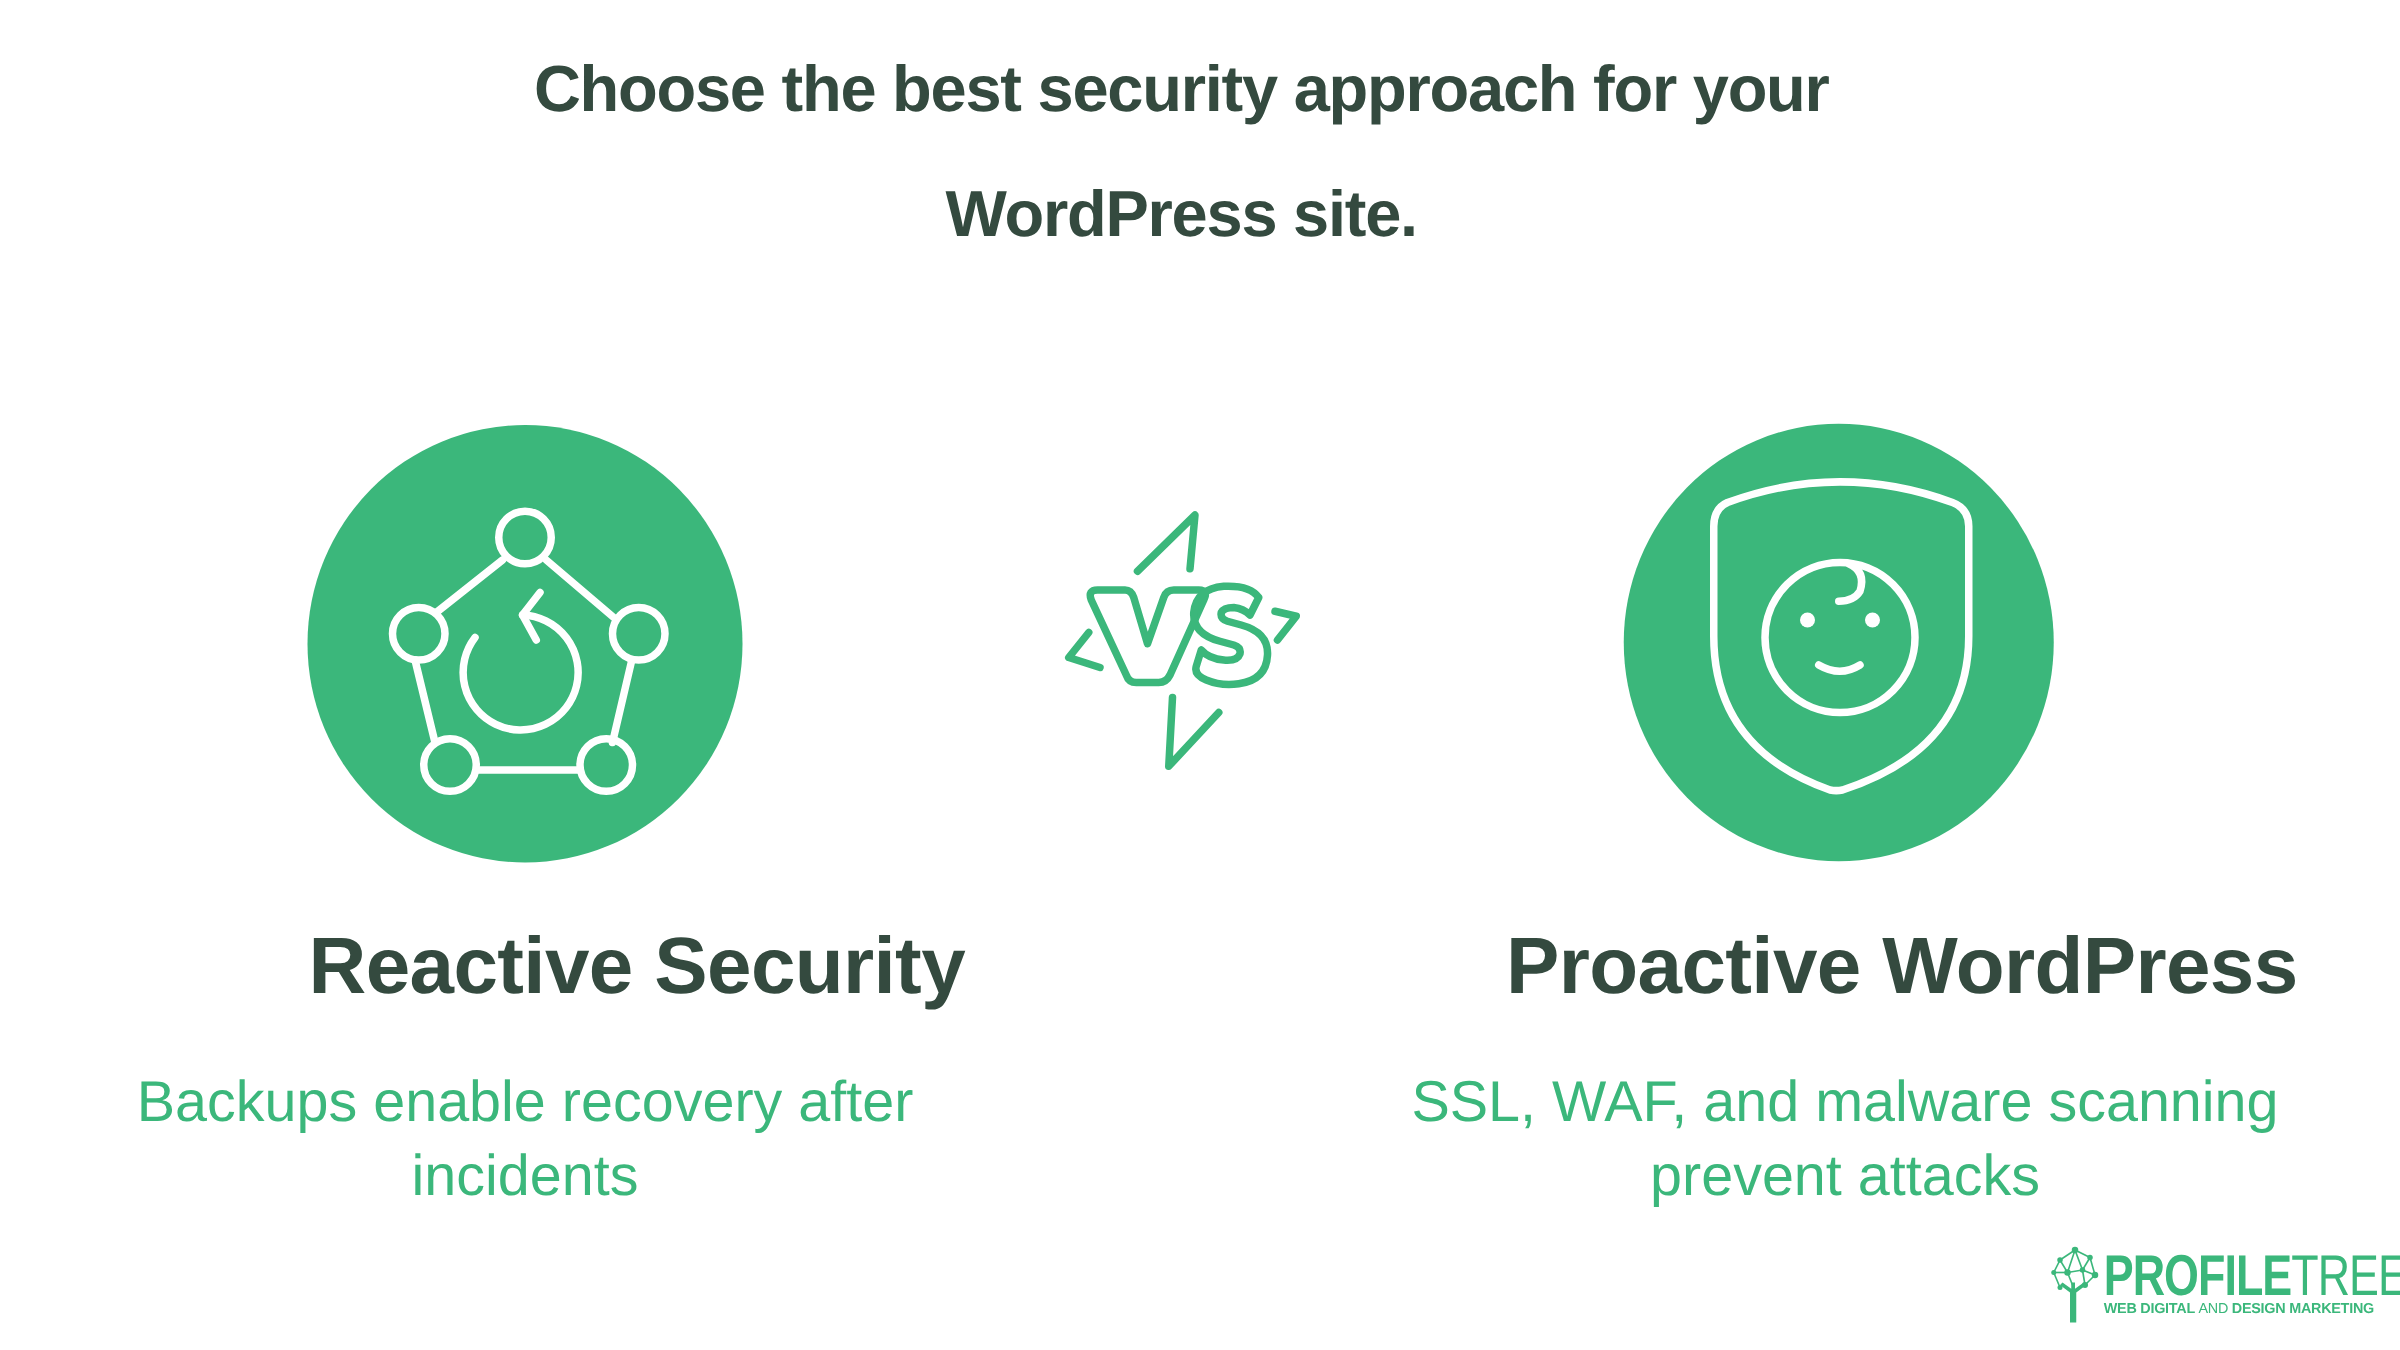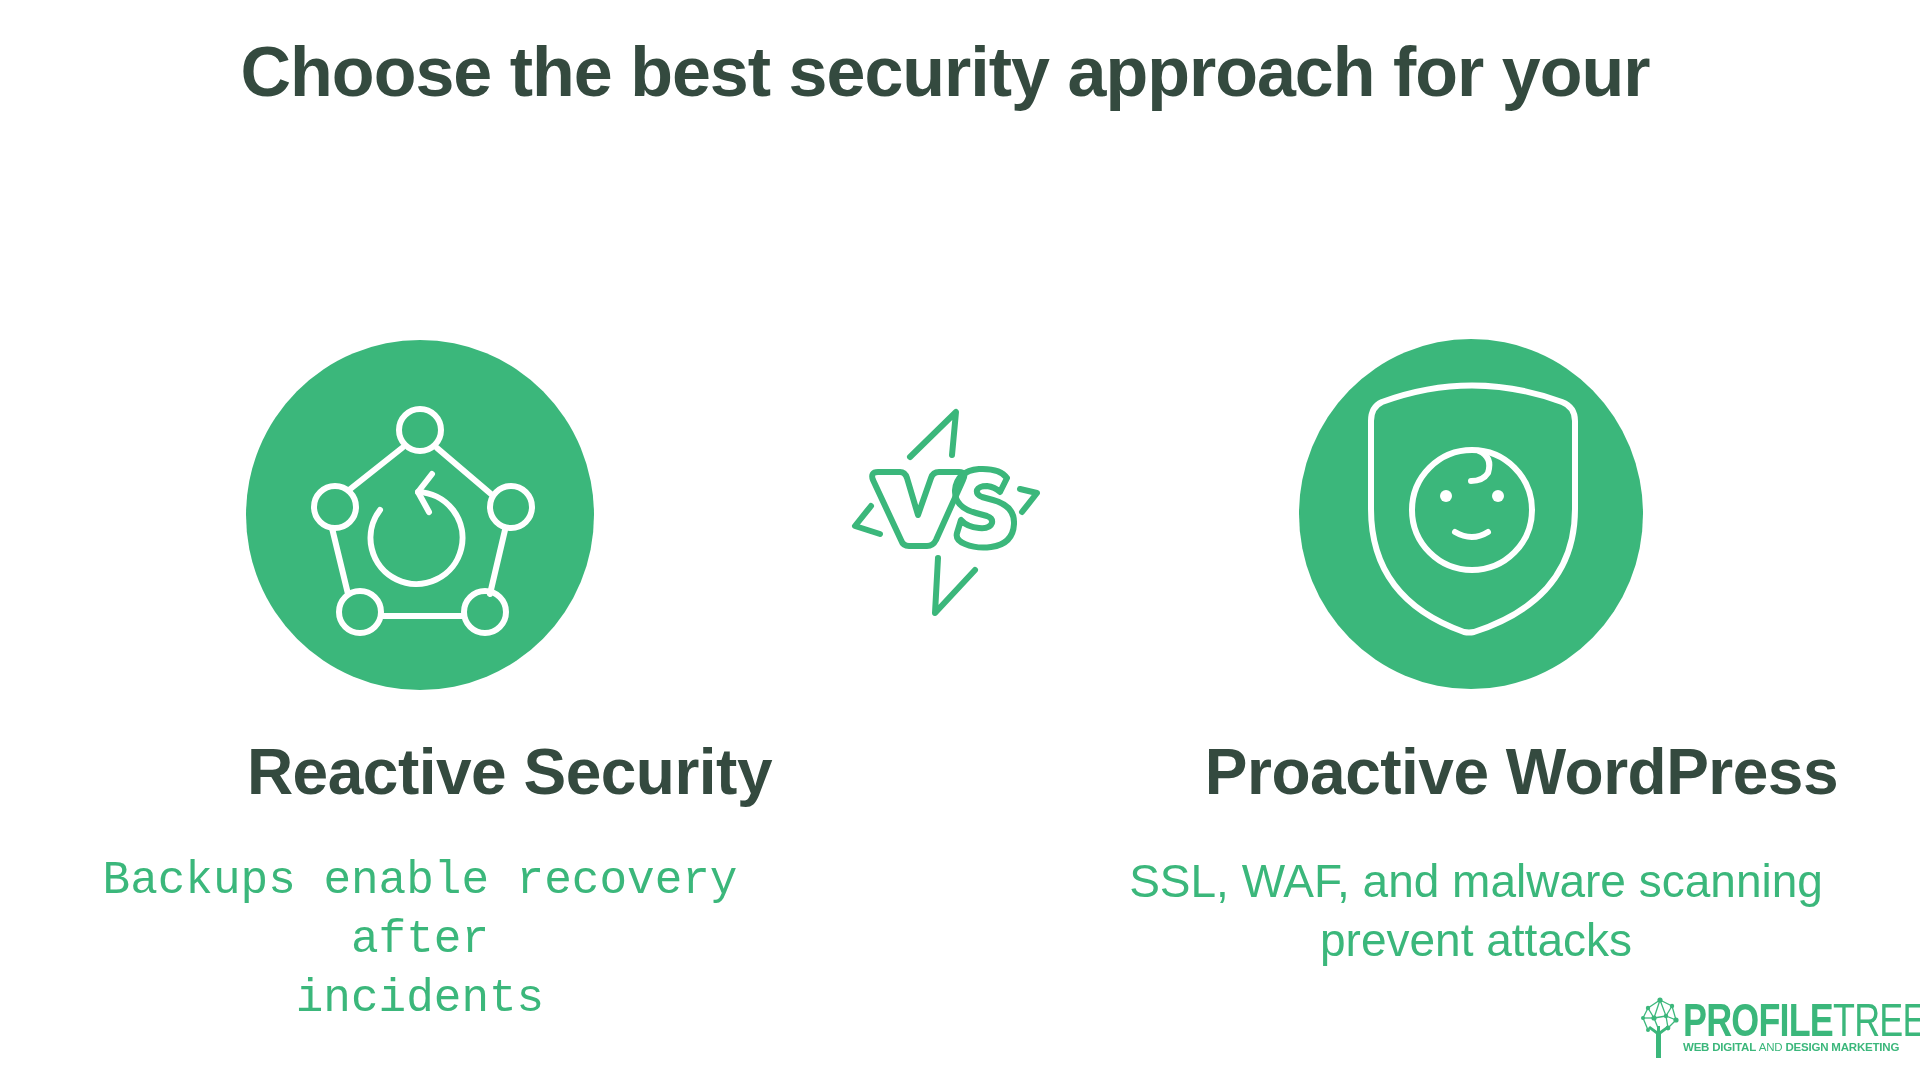--- a/index.html
+++ b/index.html
@@ -1,19 +1,19 @@
 <!DOCTYPE html>
 <html><head>
 <meta charset="utf-8">
 <style>
   html, body { margin: 0; padding: 0; background: #ffffff; }
   body { width: 1920px; height: 1080px; position: relative; overflow: hidden;
          font-family: "Liberation Sans", "DejaVu Sans", sans-serif; }
   .title { position: absolute; left: 0; top: 22px; width: 1890px; text-align: center;
-           font-size: 70px; font-weight: bold; line-height: 100px; color: #344a3f;
+           font-size: 52px; font-weight: bold; line-height: 100px; color: #344a3f;
            letter-spacing: -1px; }
   .title span { display: block; }
   .circle { position: absolute; width: 348px; height: 350px; border-radius: 50%;
             background: #3bb77b; }
   .circle svg { position: absolute; left: 0; top: 0; }
   .heading { position: absolute; width: 700px; text-align: right; font-size: 64px;
              font-weight: bold; color: #344a3f; line-height: 76px; letter-spacing: -0.5px; }
   .desc { position: absolute; width: 800px; text-align: center; font-size: 46px;
           color: #3bb77b; line-height: 59px; }
   .desc span { display: block; }
@@ -25,20 +25,21 @@
   .logo-text .light { font-weight: normal; }
   .logo-tag { position: absolute; left: 43px; top: 45px; font-size: 11.5px; color: #3bb77b;
               font-weight: bold; white-space: nowrap; letter-spacing: -0.2px; }
   .logo-tag .light { font-weight: normal; margin-top: 16px; }
 </style>
 </head>
 <body>
 
 <div class="title">
   <span>Choose the best security approach for your</span>
+  <span>WordPress site.</span>
 </div>
 
 <div class="circle" style="left:246px; top:340px;">
   <svg width="348" height="350" viewBox="0 0 348 350">
     <g fill="none" stroke="#ffffff" stroke-width="6" stroke-linecap="round" stroke-linejoin="round">
 
       <line x1="156" y1="108" x2="103" y2="150"></line>
       <line x1="191" y1="108" x2="245" y2="154"></line>
       <line x1="86" y1="188" x2="102" y2="254"></line>
       <line x1="259" y1="190" x2="244" y2="254"></line>
@@ -49,21 +50,21 @@
       <circle cx="265" cy="167" r="21"></circle>
       <circle cx="114" cy="272" r="21"></circle>
       <circle cx="239" cy="272" r="21"></circle>
 
       <path d="M 134 170 A 46 46 0 1 0 172 152"></path>
       <polyline points="186,134 172,152 183,172"></polyline>
     </g>
   </svg>
 </div>
 <div class="heading" style="left:72px; top:734px;">Reactive Security</div>
-<div class="desc" style="left:20px; top:852px;font-family:Liberation Mono, monospace;">
+<div class="desc" style="left:20px; top:852px;">
   <span>Backups enable recovery after</span>
   <span>incidents</span>
 </div>
 
 <svg class="vs" width="210" height="230" viewBox="0 0 210 230">
   <g fill="none" stroke="#3bb77b" stroke-width="6" stroke-linecap="round" stroke-linejoin="round">
 
     <polyline points="65,57 111,12 107,55"></polyline>
 
     <polyline points="93,158 90,213 130,170"></polyline>

